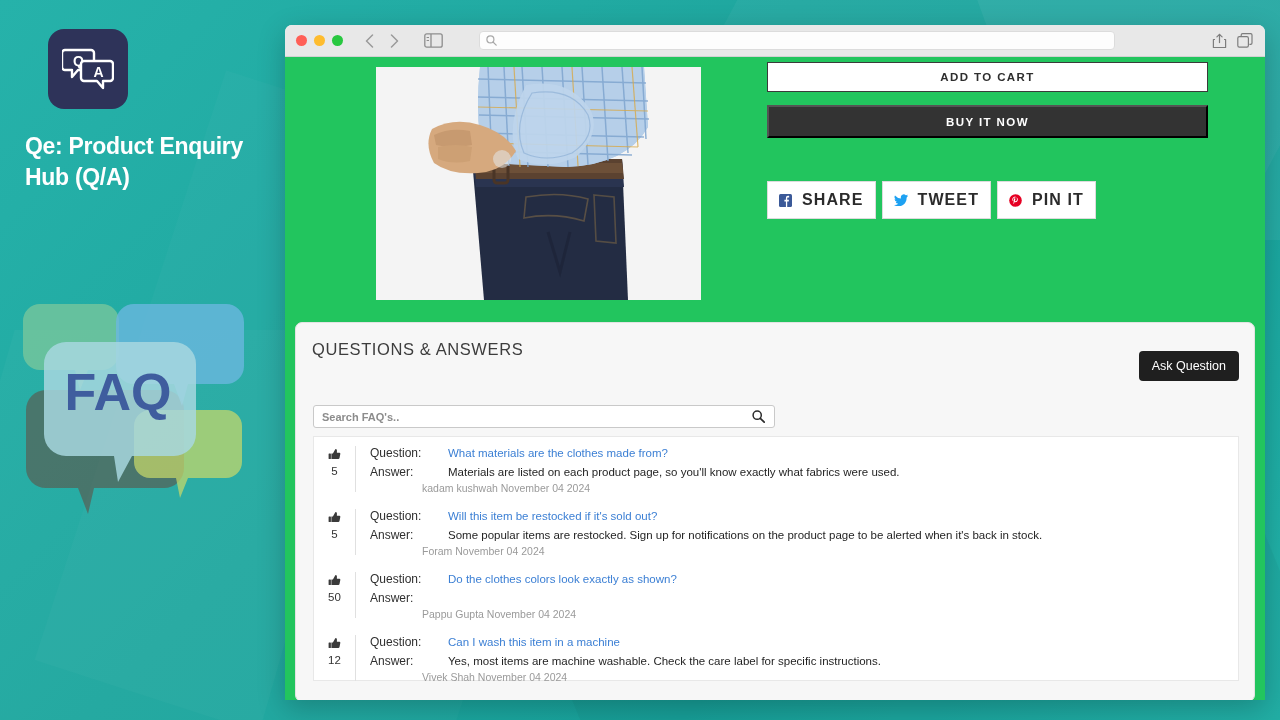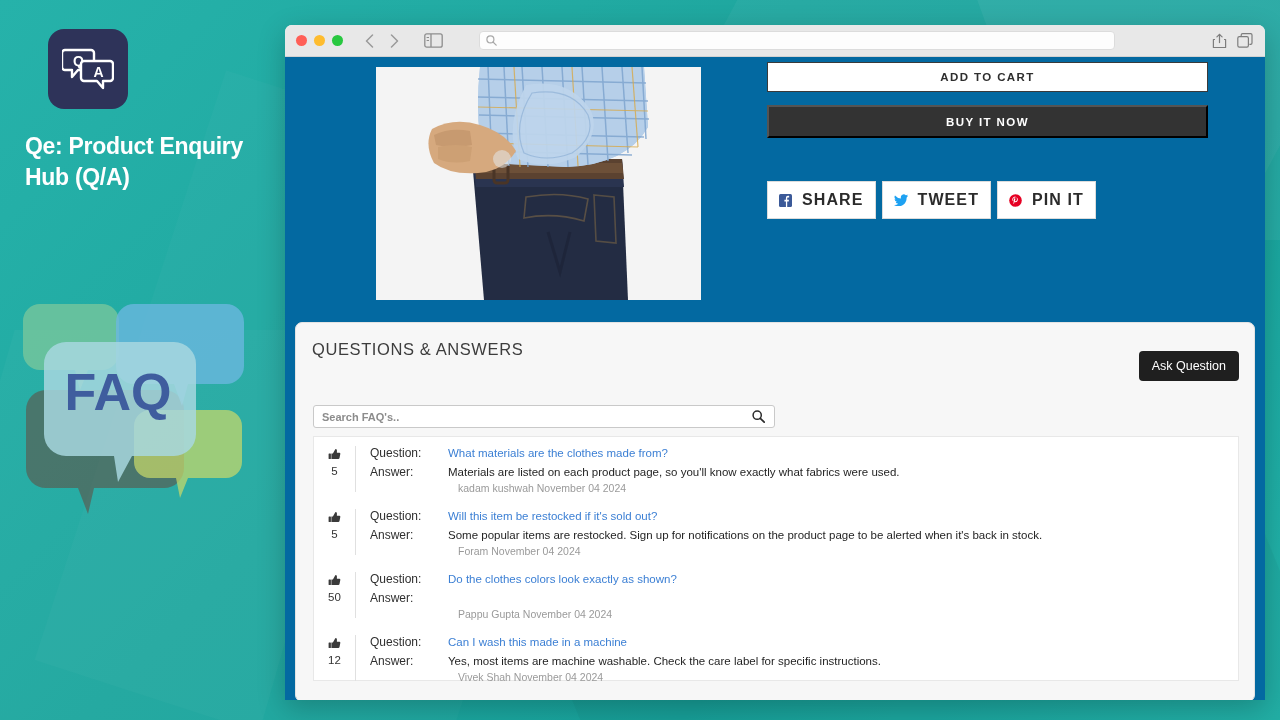--- a/index.html
+++ b/index.html
@@ -102,21 +102,21 @@
     background: #fdfdfd; border: 1px solid #dcdcdc; border-radius: 4px;
     display: flex; align-items: center; padding: 0 6px;
   }
   #chrome-right {
     position: absolute; right: 10px; display: flex; gap: 6px; align-items: center;
   }
   .chrome-icon { width: 20px; height: 20px; color: #7d7d7d; display:flex; align-items:center; justify-content:center; }
 
   
   #page {
-    position: relative; height: 643px; background: #0369a1;
+    position: relative; height: 643px; background: #22c55e;
     overflow: hidden;
   }
 
   
   #product-photo {
     position: absolute; left: 91px; top: 10px;
     width: 325px; height: 233px;
     background: #f2f2f2;
     overflow: hidden;
   }
@@ -189,21 +189,21 @@
     border-right: 1px solid #e0e0e0;
     padding-top: 2px; min-height: 46px;
   }
   .vote-icon { font-size: 12px; color: #3a3a3a; line-height: 13px; }
   .vote-count { font-size: 11.5px; color: #333; margin-top: 1px; }
   .qa-body { padding-left: 14px; flex: 1; }
   .qa-line { display: flex; align-items: baseline; }
   .qa-label { width: 78px; flex: none; font-size: 12px; color: #2f2f2f; }
   .qa-question { font-size: 11.5px; color: #3b7fd4; }
   .qa-answer { font-size: 11.5px; color: #1f1f1f; }
-  .qa-meta { font-size: 10.5px; color: #9a9a9a; margin-left: 88px; margin-top: 3px; }
+  .qa-meta { font-size: 10.5px; color: #9a9a9a; margin-left: 52px; margin-top: 3px; }
 </style>
 </head>
 <body>
 
 <div id="stage">
 
   <div class="bg-shape shape-a"></div>
   <div class="bg-shape shape-b"></div>
   <div class="bg-shape shape-c"></div>
   <div class="bg-shape shape-d"></div>
@@ -467,21 +467,21 @@
               <div class="vote-col">
                 <div class="vote-icon"><svg width="13" height="13" viewBox="0 0 13 13">
                     <path d="M3.4 5.6 h1.5 l2.1 -3.9 a1 1 0 0 1 1.9 .5 v2.6 h2.4 a1 1 0 0 1 1 1.2 l-.8 4.1 a1.2 1.2 0 0 1 -1.2 1 H3.4 z" fill="#3a3a3a"></path>
                     <rect x="0.6" y="5.5" width="2.3" height="5.6" rx="0.5" fill="#3a3a3a"></rect>
                   </svg></div>
                 <div class="vote-count">12</div>
               </div>
               <div class="qa-body">
                 <div class="qa-line">
                   <span class="qa-label">Question:</span>
-                  <a class="qa-question" style="text-decoration:none;">Can I wash this made in a machine</a>
+                  <a class="qa-question" style="text-decoration:none;">Can I wash this item in a machine</a>
                 </div>
                 <div class="qa-line" style="margin-top: 5px;">
                   <span class="qa-label">Answer:</span>
                   <span class="qa-answer">Yes, most items are machine washable. Check the care label for specific instructions.</span>
                 </div>
                 <div class="qa-meta">Vivek Shah November 04 2024</div>
               </div>
             </div>
           </div>
 

